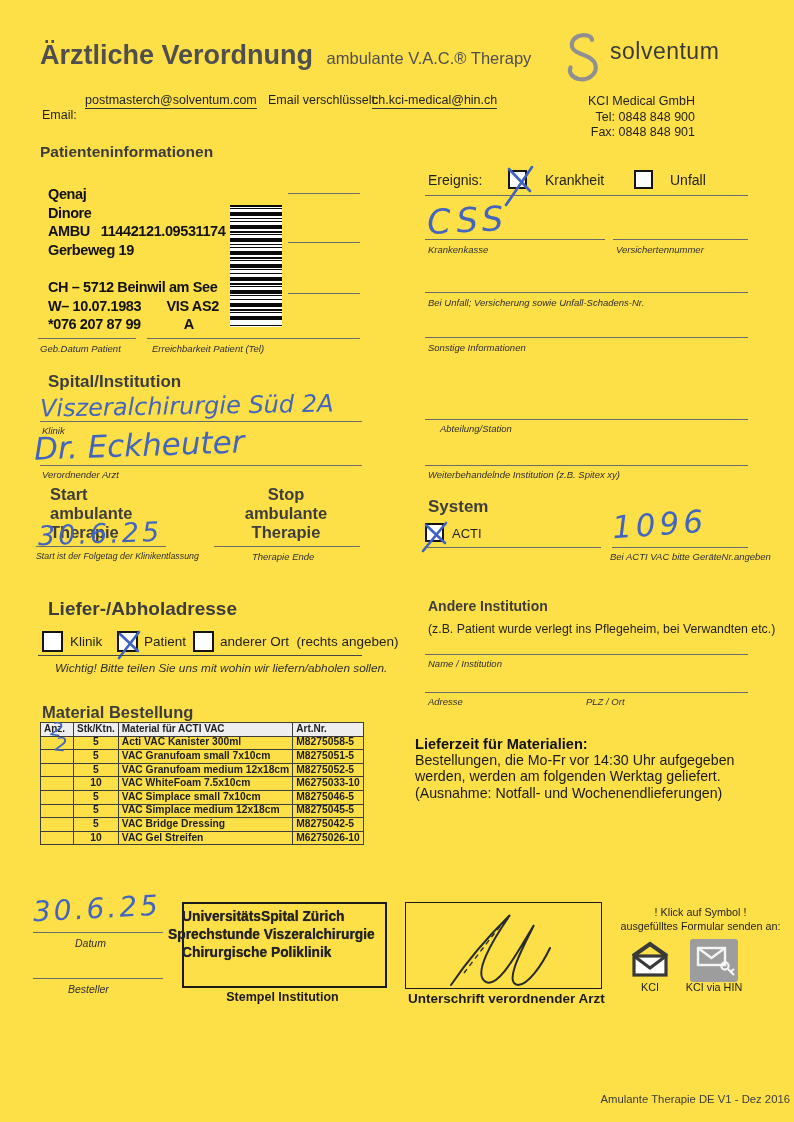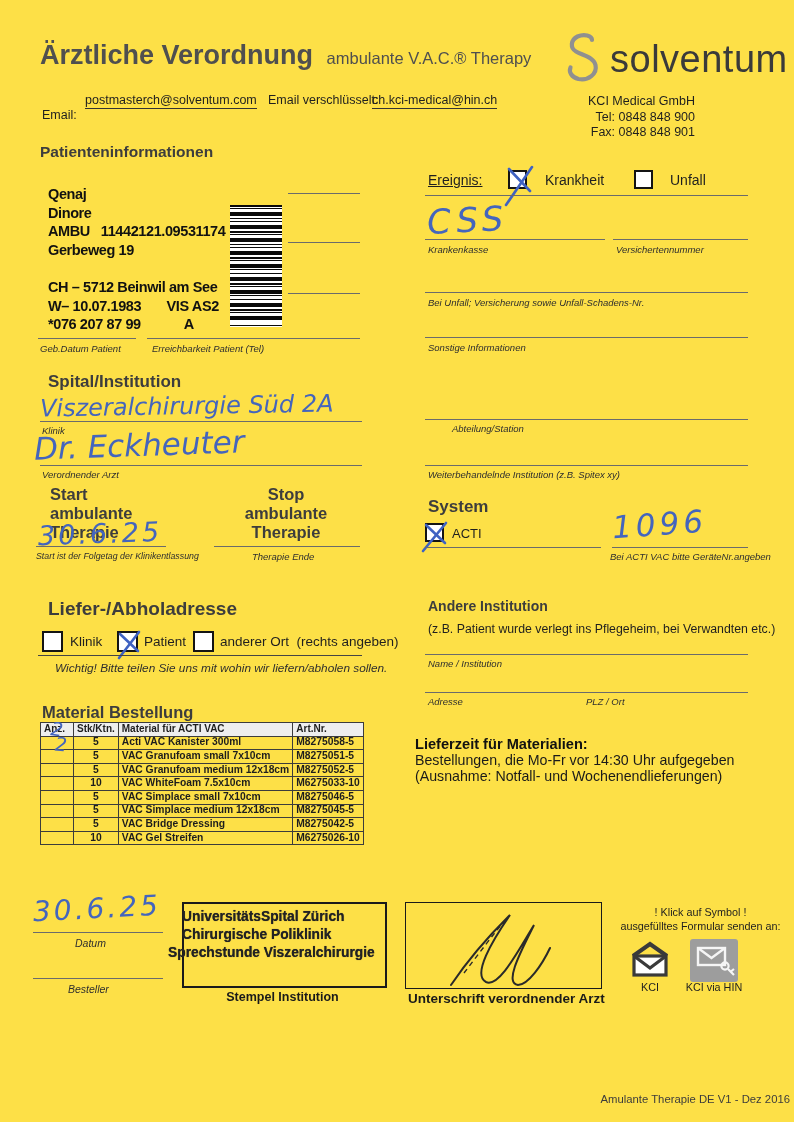--- a/index.html
+++ b/index.html
@@ -41,21 +41,21 @@
 <div class="page">
 
   <div class="abs" style="left:40px; top:40px; font-weight:bold; font-size:27px; color:#4f4f4f;">
     <span>Ärztliche Verordnung</span>
     <span style="font-size:16.5px; font-weight:normal; color:#4f4f4f; margin-left:6px;">ambulante V.A.C.® Therapy</span>
   </div>
 
   <svg class="abs" style="left:563px; top:32px;" width="42" height="52" viewBox="0 0 42 52">
     <path d="M29 8 C29 3.5 21 1.5 14.5 4.5 C7.5 8 7 16 13 19.5 C20 23.5 30.5 25 32.5 33 C34.5 42 25 49 15.5 47 C8.5 45.2 5.5 40 7.5 35.5" fill="none" stroke="#909090" stroke-width="4.2" stroke-linecap="round"></path>
   </svg>
-  <div class="abs" style="left:610px; top:38px; font-size:38px; color:#3a3a3a; letter-spacing:0.5px;">solventum</div>
+  <div class="abs" style="left:610px; top:38px; font-size:23px; color:#3a3a3a; letter-spacing:0.5px;">solventum</div>
 
   <div class="abs" style="left:42px; top:108px; font-size:12.5px; color:#1f1f1f;">Email:</div>
   <div class="abs" style="left:85px; top:93px; font-size:12.5px; color:#1f1f1f; border-bottom:1px solid #333; padding-bottom:1px;">postmasterch@solventum.com</div>
   <div class="abs" style="left:268px; top:93px; font-size:12.5px; color:#1f1f1f;">Email verschlüsselt:</div>
   <div class="abs" style="left:372px; top:93px; font-size:12.5px; color:#1f1f1f; border-bottom:1px solid #333; padding-bottom:1px;">ch.kci-medical@hin.ch</div>
 
   <div class="abs" style="right:99px; top:94px; font-size:12.5px; color:#1f1f1f; text-align:right; line-height:15.5px;">
     <div>KCI Medical GmbH</div>
     <div>Tel: 0848 848 900</div>
     <div>Fax: 0848 848 901</div>
@@ -78,21 +78,21 @@
 
   <div class="line" style="left:288px; top:193px; width:72px;"></div>
   <div class="line" style="left:288px; top:242px; width:72px;"></div>
   <div class="line" style="left:288px; top:293px; width:72px;"></div>
 
   <div class="line" style="left:38px; top:338px; width:98px;"></div>
   <div class="flabel" style="left:40px; top:343px;">Geb.Datum Patient</div>
   <div class="line" style="left:147px; top:338px; width:213px;"></div>
   <div class="flabel" style="left:152px; top:343px;">Erreichbarkeit Patient (Tel)</div>
 
-  <div class="abs" style="left:428px; top:172px; font-size:14px; color:#1f1f1f;text-decoration:underline;">Ereignis:</div>
+  <div class="abs" style="left:428px; top:172px; font-size:14px; color:#1f1f1f;">Ereignis:</div>
   <div class="cb" style="left:508px; top:170px;"></div>
   <svg class="xm" style="left:501px; top:164px;" width="40" height="44" viewBox="0 0 40 44">
     <line x1="8" y1="5" x2="29" y2="27"></line>
       <line x1="31" y1="3" x2="5" y2="41"></line>
   </svg>
   <div class="abs" style="left:545px; top:172px; font-size:14px; color:#1f1f1f;">Krankheit</div>
   <div class="cb" style="left:634px; top:170px;"></div>
   <div class="abs" style="left:670px; top:172px; font-size:14px; color:#1f1f1f;">Unfall</div>
   <div class="line" style="left:425px; top:195px; width:323px;"></div>
 
@@ -124,21 +124,21 @@
     <div>Stop</div>
     <div>ambulante Therapie</div>
   </div>
   <div class="hand" style="left:38px; top:518px; font-size:27px; letter-spacing:3px; transform:rotate(-2deg);">30.6.25</div>
   <div class="line" style="left:36px; top:546px; width:130px;"></div>
   <div class="flabel" style="left:36px; top:551px; font-size:8.8px;">Start ist der Folgetag der Klinikentlassung</div>
   <div class="line" style="left:214px; top:546px; width:146px;"></div>
   <div class="flabel" style="left:252px; top:551px;">Therapie Ende</div>
 
   <div class="line" style="left:425px; top:419px; width:323px;"></div>
-  <div class="flabel" style="left:452px; top:423px;text-align:center;">Abteilung/Station</div>
+  <div class="flabel" style="left:440px; top:423px;text-align:center;">Abteilung/Station</div>
   <div class="line" style="left:425px; top:465px; width:323px;"></div>
   <div class="flabel" style="left:428px; top:469px;">Weiterbehandelnde Institution (z.B. Spitex xy)</div>
 
   <div class="sechead" style="left:428px; top:497px; font-size:17px;">System</div>
   <div class="cb" style="left:425px; top:523px;"></div>
   <svg class="xm" style="left:419px; top:518px;" width="34" height="36" viewBox="0 0 34 36">
     <line x1="7" y1="7" x2="26" y2="25"></line>
       <line x1="27" y1="5" x2="4" y2="33"></line>
   </svg>
   <div class="abs" style="left:452px; top:526px; font-size:13px; color:#1f1f1f;">ACTI</div>
@@ -233,34 +233,35 @@
           <td>M6275026-10</td>
         </tr>
   </tbody>
     </table>
   <div class="hand" style="left:51px; top:718px; font-size:19px; transform:rotate(8deg);">2</div>
   <div class="hand" style="left:55px; top:733px; font-size:19px; transform:rotate(4deg);">2</div>
 
   <div class="abs" style="left:415px; top:736px; font-size:14.6px; font-weight:bold; color:#111;">Lieferzeit für Materialien:</div>
   <div class="abs" style="left:415px; top:752px; font-size:14.2px; color:#1a1a1a; line-height:16.3px;">
     <div>Bestellungen, die Mo-Fr vor 14:30 Uhr aufgegeben</div>
+    <div>werden, werden am folgenden Werktag geliefert.</div>
     <div>(Ausnahme: Notfall- und Wochenendlieferungen)</div>
   </div>
 
   <div class="hand" style="left:33px; top:892px; font-size:28px; letter-spacing:3px; transform:rotate(-3deg);">30.6.25</div>
   <div class="line" style="left:33px; top:932px; width:130px;"></div>
   <div class="flabel" style="left:75px; top:937px; font-size:10.5px;">Datum</div>
   <div class="line" style="left:33px; top:978px; width:130px;"></div>
   <div class="flabel" style="left:68px; top:983px; font-size:10.5px;">Besteller</div>
 
   <div class="stampbox" style="left:182px; top:902px; width:201px; height:82px;"></div>
   <div class="abs stamptext" style="left:182px; top:908px; width:201px; font-size:13.8px; line-height:18px; overflow:visible;">
     <div>UniversitätsSpital Zürich</div>
+    <div style="margin-left:-14px; width:229px;">Sprechstunde Viszeralchirurgie</div>
     <div>Chirurgische Poliklinik</div>
-    <div style="margin-left:-14px; width:229px;">Sprechstunde Viszeralchirurgie</div>
   </div>
   <div class="abs smallbold" style="left:182px; top:990px; width:201px; text-align:center; font-size:12.5px;">Stempel Institution</div>
 
   <div class="stampbox" style="left:405px; top:902px; width:195px; height:85px; border-width:1.8px;">
     <svg width="195" height="85" viewBox="0 0 195 85">
       <path d="M45 82 C70 45 98 18 104 12 C86 38 66 72 80 79 C93 85 112 48 128 22 C114 50 98 80 112 82 C122 82 136 62 144 45" fill="none" stroke="#2a2a2a" stroke-width="2" stroke-linecap="round"></path>
       <path d="M58 70 C72 52 88 30 97 20" fill="none" stroke="#2a2a2a" stroke-width="1.4" stroke-dasharray="5 4"></path>
     </svg>
   </div>
   <div class="abs smallbold" style="left:408px; top:991px; font-size:13.5px;">Unterschrift verordnender Arzt</div>

